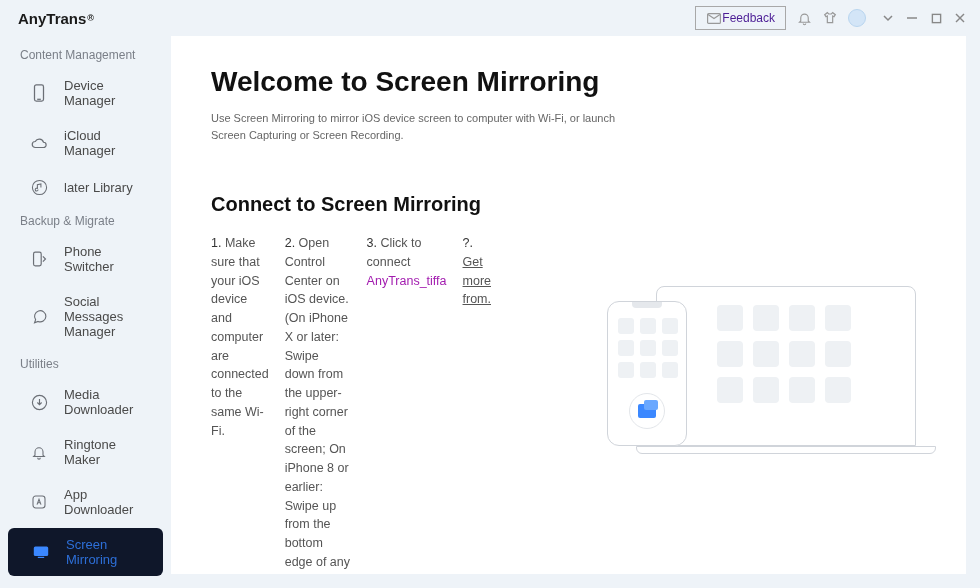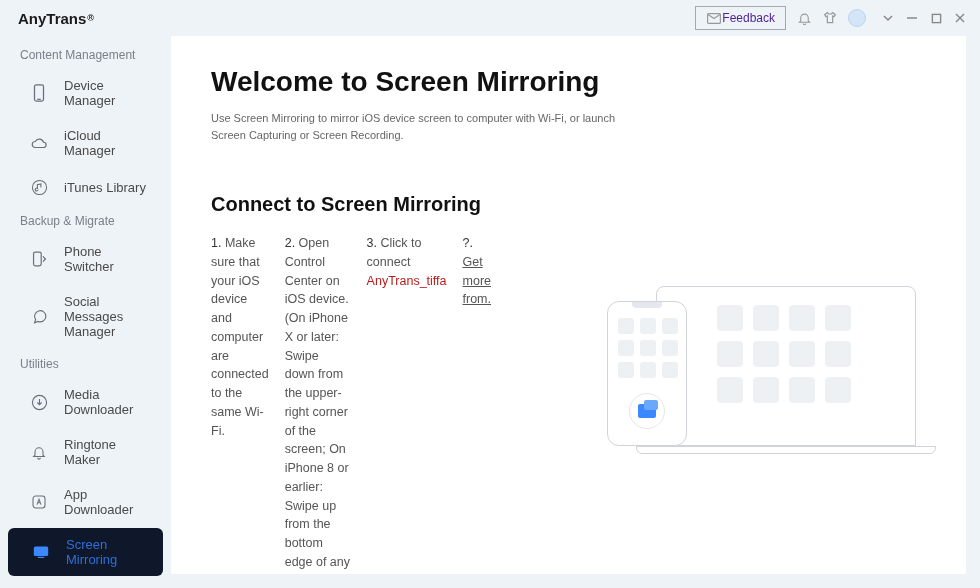--- a/index.html
+++ b/index.html
@@ -146,21 +146,21 @@
 }
 .step .num { color: #333; }
 .inline-icon {
   display: inline-flex;
   vertical-align: middle;
   width: 14px; height: 14px;
   border: 1.3px solid #888;
   border-radius: 2px;
   margin: 0 2px;
 }
-.connect-link { color: #b91c1c; cursor: pointer; }
+.connect-link { color: #a21caf; cursor: pointer; }
 .help-link { text-decoration: underline; color: #555; cursor: pointer; }
 .illustration {
   position: absolute;
   right: 30px;
   bottom: 120px;
 }
 .laptop {
   width: 260px;
   height: 160px;
   border: 1.5px solid #d0d4da;
@@ -318,21 +318,21 @@
       <span>iCloud Manager</span>
     </div>
 
     <div class="nav-item">
       <span class="nav-icon">
         <svg width="17" height="17" viewBox="0 0 24 24" fill="none" stroke="currentColor" stroke-width="1.5">
             <circle cx="12" cy="12" r="10"></circle>
             <path d="M10 15a2 2 0 11-1-1.7V8l5-1v5"></path>
           </svg>
       </span>
-      <span>iTunes Library</span>
+      <span>later Library</span>
     </div>
 
     <div class="section-label">Backup &amp; Migrate</div>
 
     <div class="nav-item">
       <span class="nav-icon">
         <svg width="17" height="18" viewBox="0 0 20 20" fill="none" stroke="currentColor" stroke-width="1.4">
             <rect x="3" y="2" width="9" height="16" rx="2"></rect>
             <path d="M14 7l3 3-3 3"></path>
           </svg>

